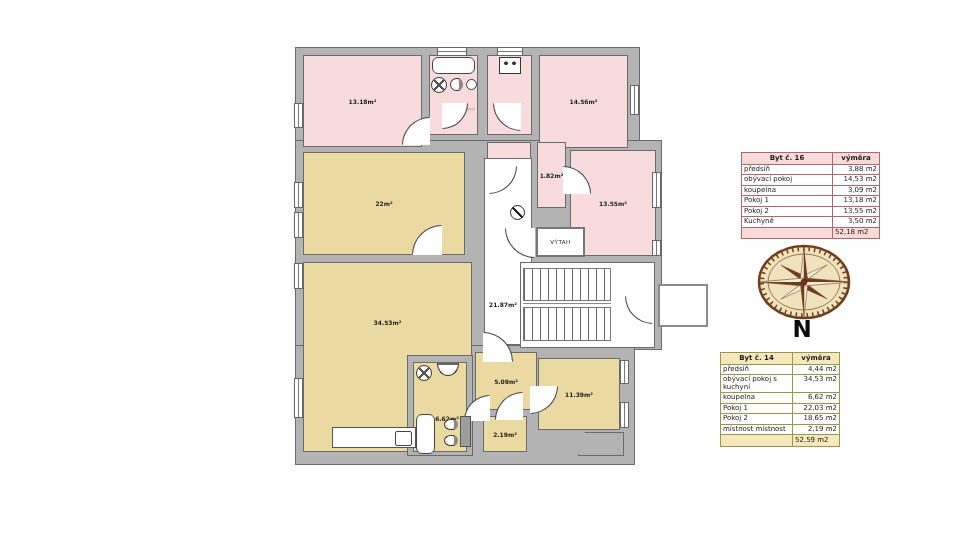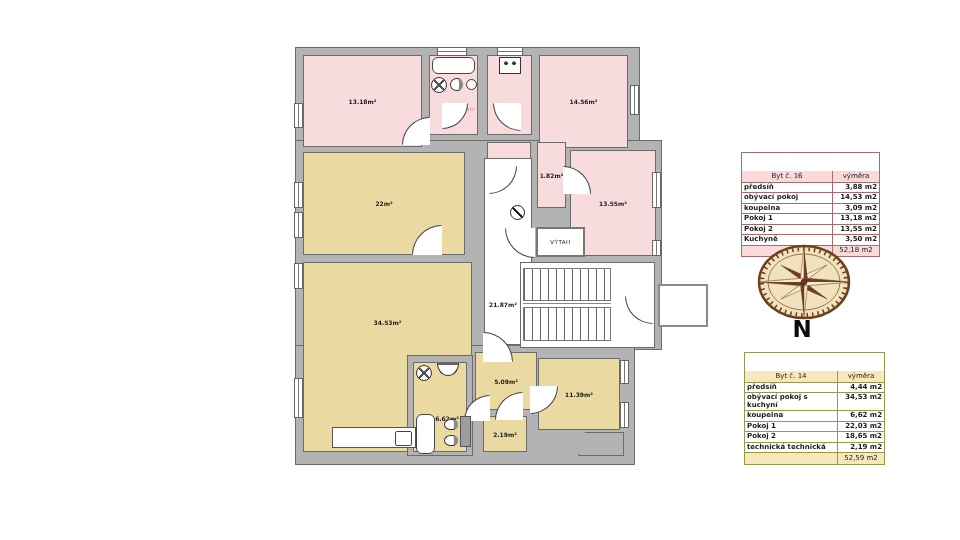--- a/index.html
+++ b/index.html
@@ -37,25 +37,25 @@
   .symbolcircle{background:#fff;border:1.5px solid #222;border-radius:50%;
     background-image:linear-gradient(45deg,transparent 45%,#222 45%,#222 55%,transparent 55%);}
   .treads{position:absolute;background:#fff;
     background-image:repeating-linear-gradient(90deg,#666 0 1px,transparent 1px 8px);
     border:1px solid #777;box-sizing:border-box;}
   .stairdiv{position:absolute;background:#888;}
   .corridorlabel{position:absolute;left:4px;top:142px;}
   
   .aptable{position:absolute;border:1px solid var(--tb,#888);background:#fff;
            font-size:7px;line-height:7.5px;color:#1a1a1a;box-sizing:border-box;}
-  .t-head{display:flex;background:var(--th,#eee);border-bottom:1px solid var(--tb,#888);font-weight:400;margin-top:18px;}
+  .t-head{display:flex;background:var(--th,#eee);border-bottom:1px solid var(--tb,#888);font-weight:700;}
   .t-head .t-c1,.t-head .t-c2{text-align:center;}
   .t-c1{flex:1;padding:1.5px 2px;border-right:1px solid var(--tb,#888);}
-  .t-c2{width:42px;padding:1.5px 2px;text-align:center;}
-  .t-row{display:flex;border-bottom:1px solid var(--tb,#888);font-weight:bold;}
+  .t-c2{width:42px;padding:1.5px 2px;text-align:left;}
+  .t-row{display:flex;border-bottom:1px solid var(--tb,#888);}
   .t-row span:first-child{flex:1;padding:1px 2px;border-right:1px solid var(--tb,#888);}
   .t-row span:last-child{width:42px;text-align:right;padding:1px 2px;}
   .t-total{display:flex;background:var(--th,#eee);border-top:1px solid var(--tb,#888);margin-top:-1px;}
   
   #compass{position:absolute;left:752px;top:242px;}
   #north-label{position:absolute;left:760px;top:316px;width:84px;text-align:center;
                font-size:23px;font-weight:600;color:#0a0a0a;}
 </style>
 </head>
 <body>
@@ -197,21 +197,21 @@
           <span>Kuchyně</span>
           <span>3,50 m2</span>
         </div>
       </div>
     <div class="t-total">
       <span class="t-c1"></span>
       <span class="t-c2">52,18 m2</span>
     </div>
   </div>
 
-  <div class="aptable" style="left: 744px; top: 352px; width: 141px; --tb: #97974d; --th: #f6e8ba;">
+  <div class="aptable" style="left: 720px; top: 352px; width: 120px; --tb: #97974d; --th: #f6e8ba;">
     <div class="t-head">
       <span class="t-c1">Byt č. 14</span>
       <span class="t-c2">výměra</span>
     </div>
     <div>
         <div class="t-row">
           <span>předsíň</span>
           <span>4,44 m2</span>
         </div>
         <div class="t-row">
@@ -224,21 +224,21 @@
         </div>
         <div class="t-row">
           <span>Pokoj 1</span>
           <span>22,03 m2</span>
         </div>
         <div class="t-row">
           <span>Pokoj 2</span>
           <span>18,65 m2</span>
         </div>
         <div class="t-row">
-          <span>technická technická</span>
+          <span>místnost místnost</span>
           <span>2,19 m2</span>
         </div>
       </div>
     <div class="t-total">
       <span class="t-c1"></span>
       <span class="t-c2">52,59 m2</span>
     </div>
   </div>
 
   <svg id="compass" width="104" height="84" viewBox="0 0 104 84">

